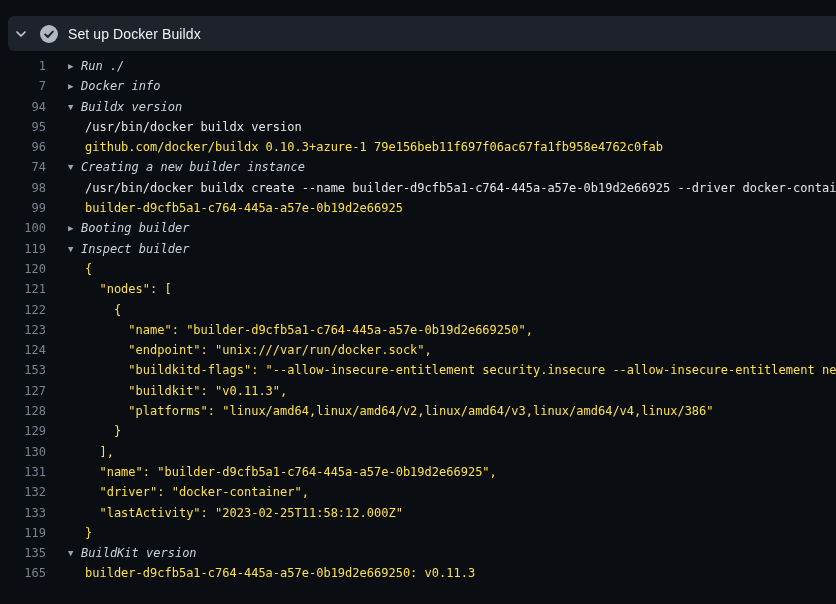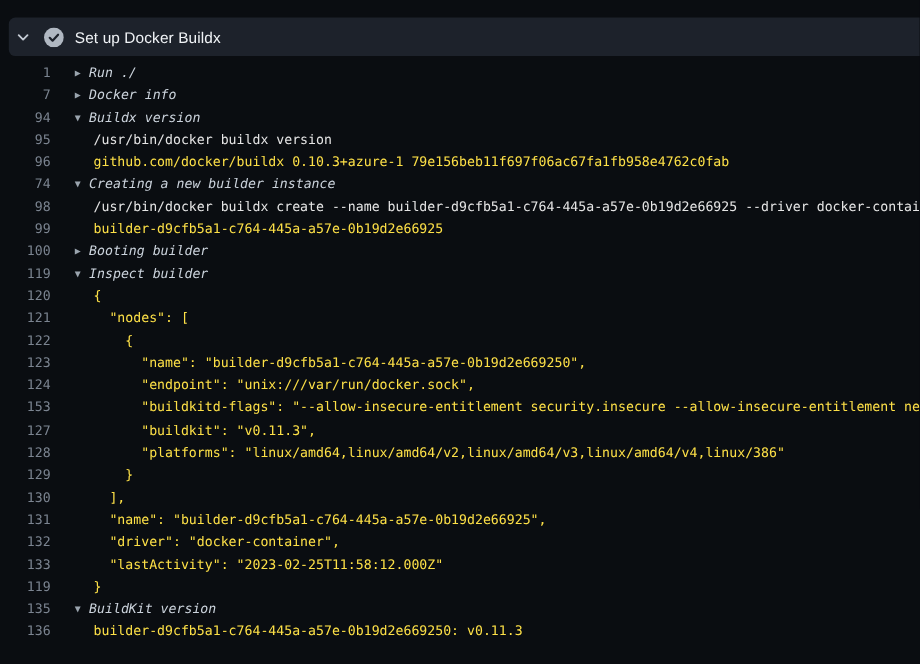--- a/index.html
+++ b/index.html
@@ -219,17 +219,17 @@
     <span class="line-number">119</span>
     <span class="line-content"><span class="line-text">}</span></span>
   </div>
 
   <div class="row group">
     <span class="line-number">135</span>
     <span class="line-content"><span class="group-toggle-icon">▼</span><span class="line-text">BuildKit version</span></span>
   </div>
 
   <div class="row output">
-    <span class="line-number">136</span>
+    <span class="line-number">165</span>
     <span class="line-content"><span class="line-text">builder-d9cfb5a1-c764-445a-a57e-0b19d2e669250: v0.11.3</span></span>
   </div>
 </div>
 </div>
 
 </body></html>

